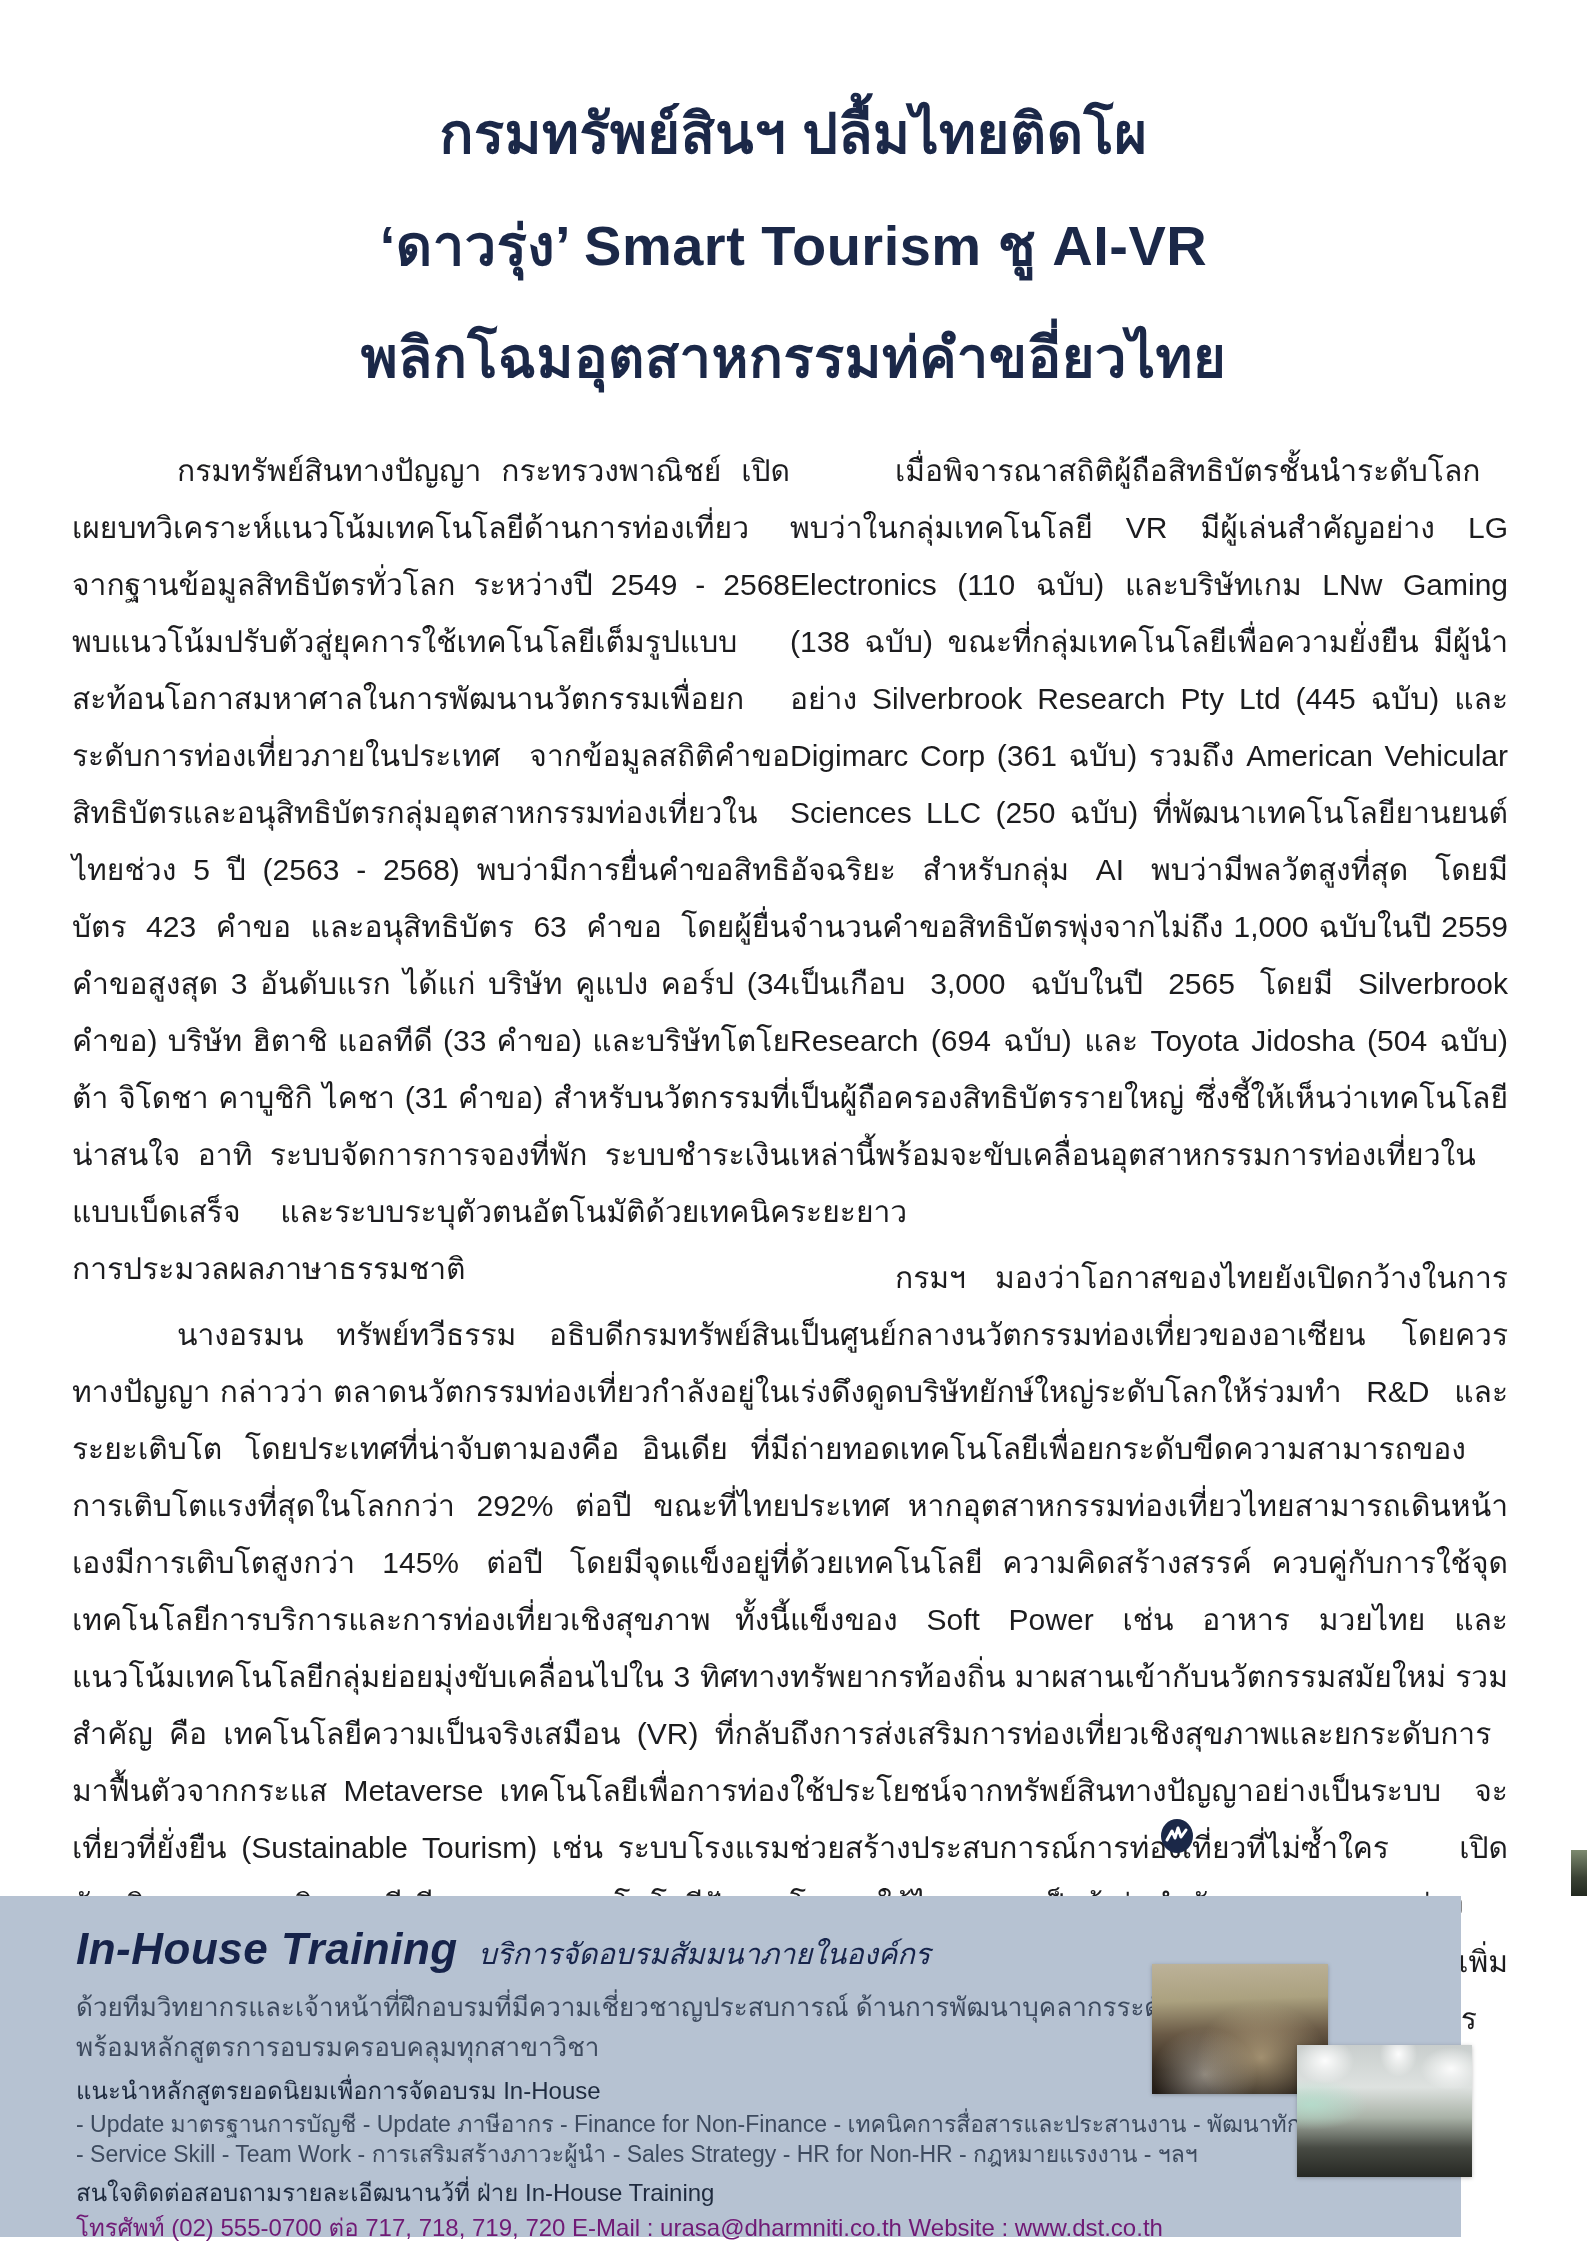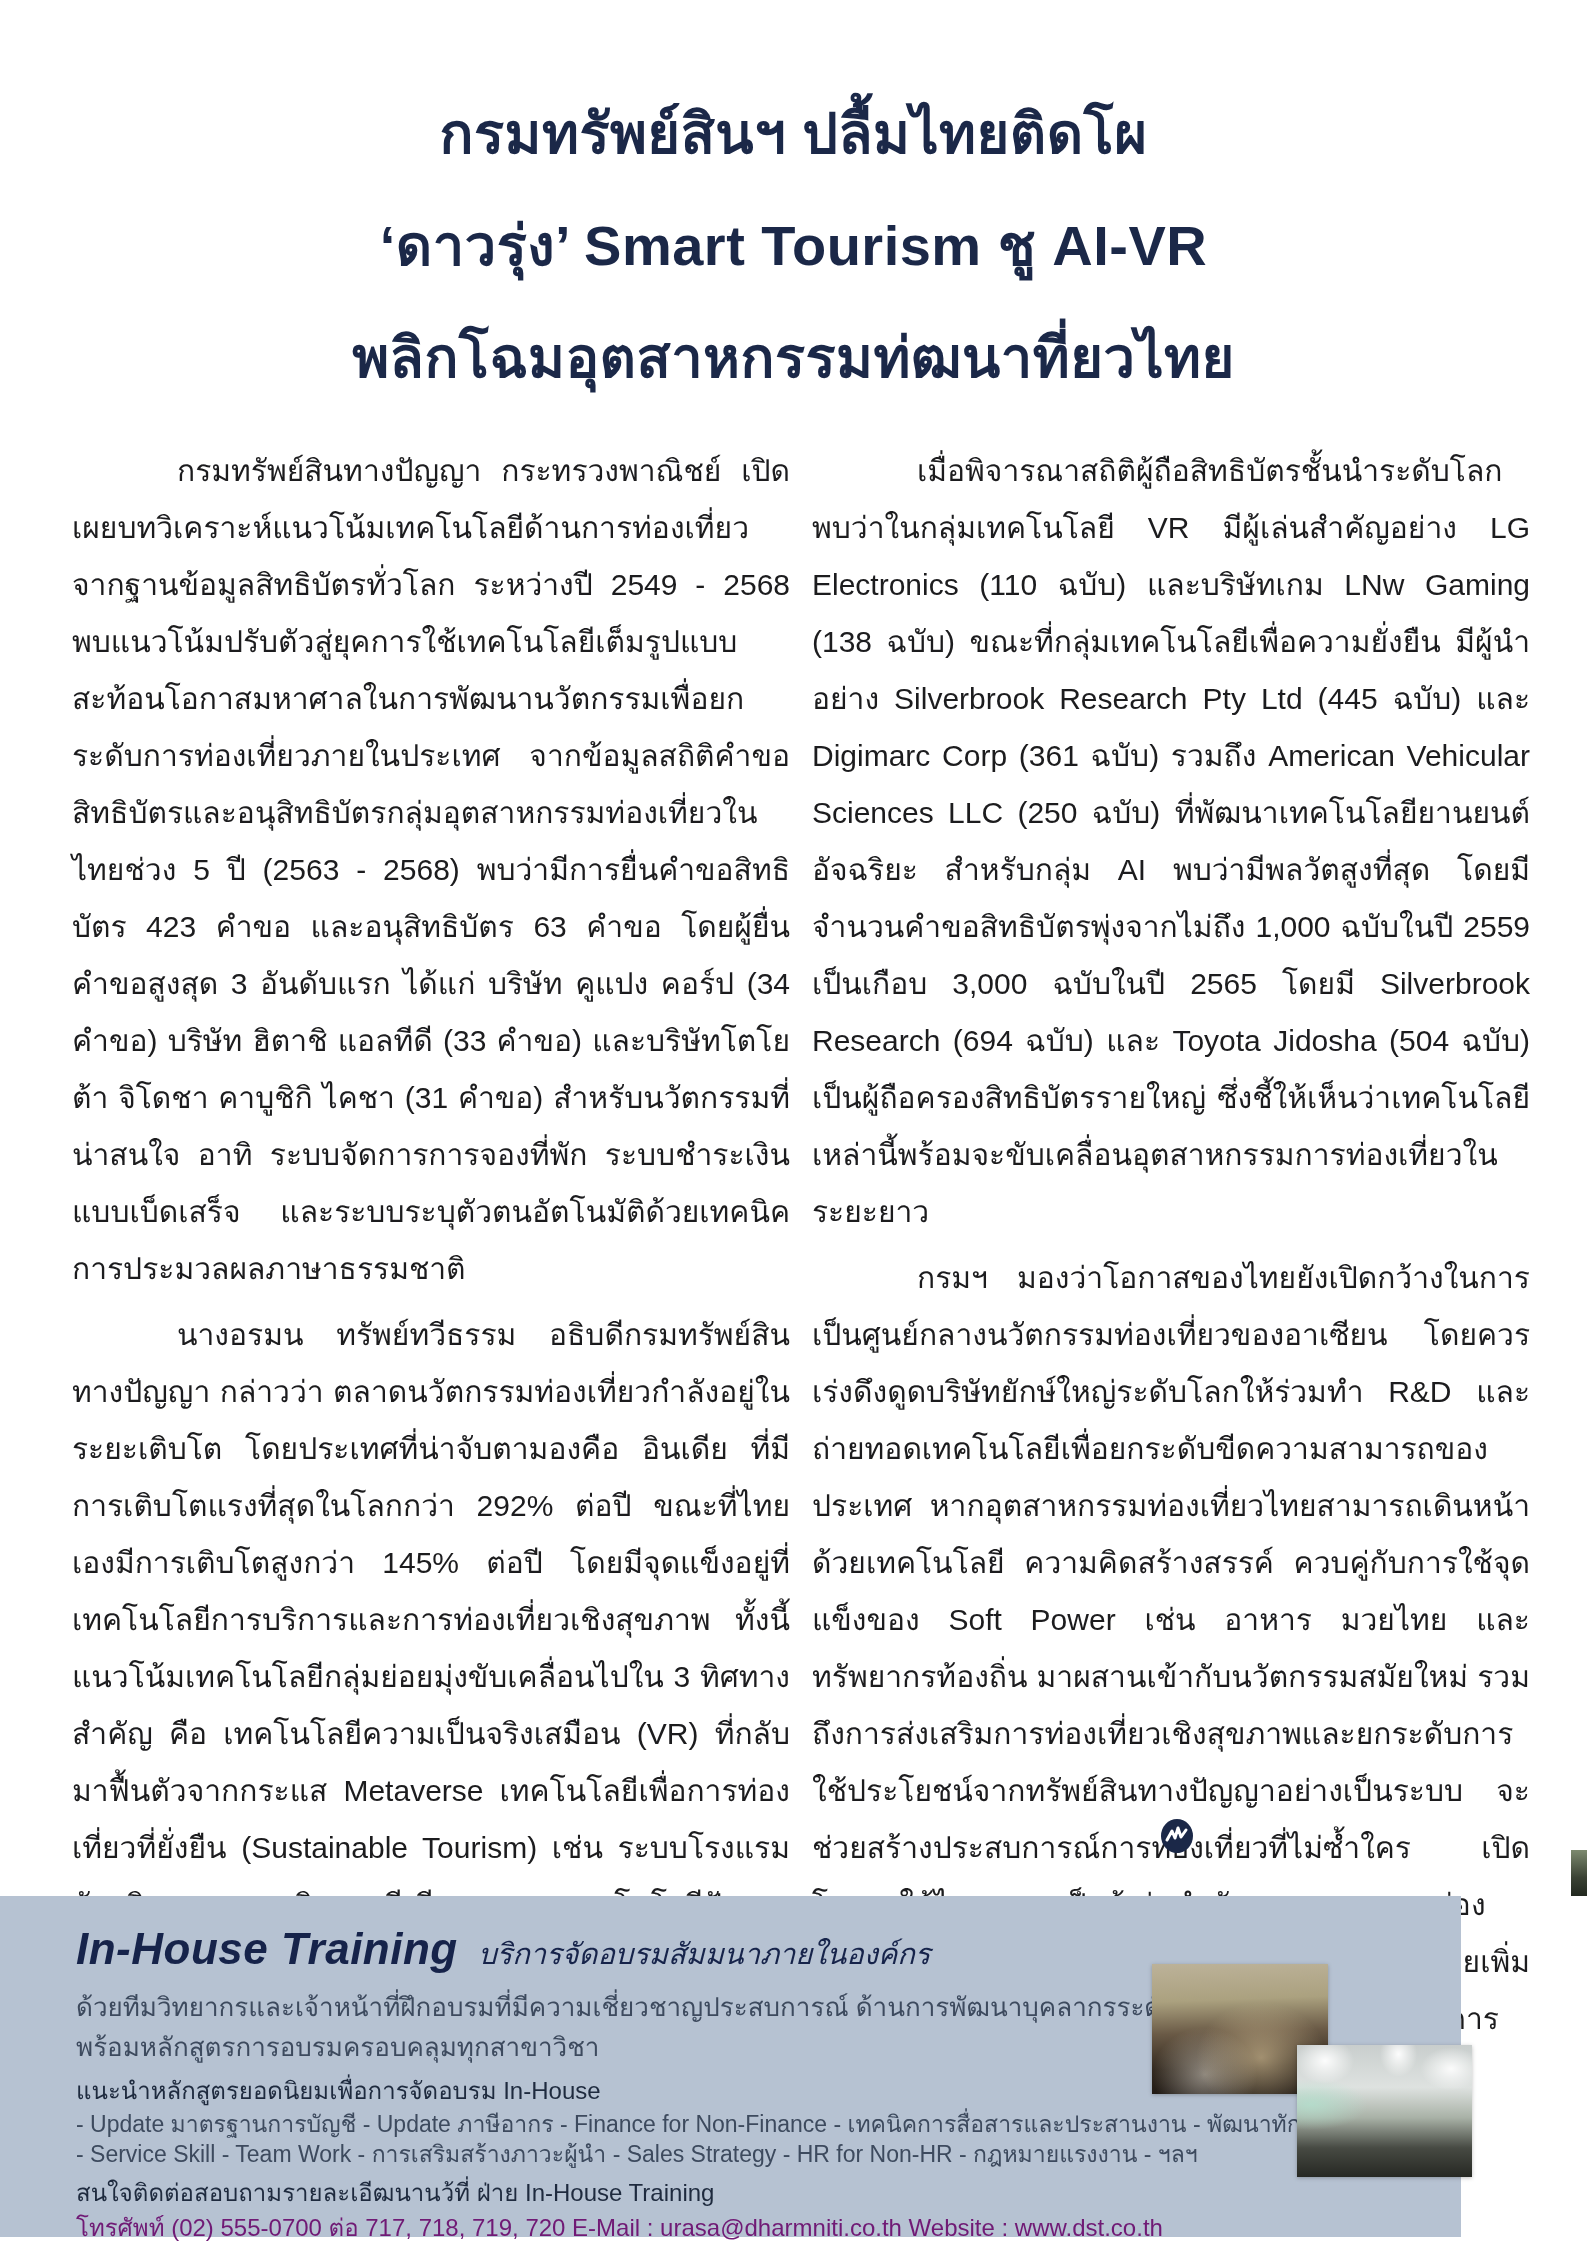--- a/index.html
+++ b/index.html
@@ -24,21 +24,20 @@
     line-height: 112px;
     letter-spacing: 0.5px;
   }
 
   
   .columns {
     position: absolute;
     top: 442px; left: 72px;
     width: 1458px;
     display: flex;
-    gap: 22px;
   }
   .col { width: 718px; }
   .col p {
     margin: 0 0 9px 0;
     font-size: 30px;
     line-height: 57px;
     color: #1c1c1e;
     text-align: justify;
     text-indent: 105px;
   }
@@ -110,21 +109,21 @@
   }
 </style>
 </head>
 <body>
 
 <div class="page">
 
   <div class="headline">
     <div>กรมทรัพย์สินฯ ปลื้มไทยติดโผ</div>
     <div>‘ดาวรุ่ง’ Smart Tourism ชู AI-VR</div>
-    <div>พลิกโฉมอุตสาหกรรมท่ฒนาที่ยวไทย</div>
+    <div>พลิกโฉมอุตสาหกรรมท่คำขอี่ยวไทย</div>
   </div>
 
   <div class="columns">
     <div class="col">
       <p>กรมทรัพย์สินทางปัญญา กระทรวงพาณิชย์ เปิดเผยบทวิเคราะห์แนวโน้มเทคโนโลยีด้านการท่องเที่ยวจากฐานข้อมูลสิทธิบัตรทั่วโลก ระหว่างปี 2549 - 2568 พบแนวโน้มปรับตัวสู่ยุคการใช้เทคโนโลยีเต็มรูปแบบ สะท้อนโอกาสมหาศาลในการพัฒนานวัตกรรมเพื่อยกระดับการท่องเที่ยวภายในประเทศ จากข้อมูลสถิติคำขอสิทธิบัตรและอนุสิทธิบัตรกลุ่มอุตสาหกรรมท่องเที่ยวในไทยช่วง 5 ปี (2563 - 2568) พบว่ามีการยื่นคำขอสิทธิบัตร 423 คำขอ และอนุสิทธิบัตร 63 คำขอ โดยผู้ยื่นคำขอสูงสุด 3 อันดับแรก ได้แก่ บริษัท คูแปง คอร์ป (34 คำขอ) บริษัท ฮิตาชิ แอลทีดี (33 คำขอ) และบริษัทโตโยต้า จิโดชา คาบูชิกิ ไคชา (31 คำขอ) สำหรับนวัตกรรมที่น่าสนใจ อาทิ ระบบจัดการการจองที่พัก ระบบชำระเงินแบบเบ็ดเสร็จ และระบบระบุตัวตนอัตโนมัติด้วยเทคนิคการประมวลผลภาษาธรรมชาติ</p>
       <p>นางอรมน ทรัพย์ทวีธรรม อธิบดีกรมทรัพย์สินทางปัญญา กล่าวว่า ตลาดนวัตกรรมท่องเที่ยวกำลังอยู่ในระยะเติบโต โดยประเทศที่น่าจับตามองคือ อินเดีย ที่มีการเติบโตแรงที่สุดในโลกกว่า 292% ต่อปี ขณะที่ไทยเองมีการเติบโตสูงกว่า 145% ต่อปี โดยมีจุดแข็งอยู่ที่เทคโนโลยีการบริการและการท่องเที่ยวเชิงสุขภาพ ทั้งนี้ แนวโน้มเทคโนโลยีกลุ่มย่อยมุ่งขับเคลื่อนไปใน 3 ทิศทางสำคัญ คือ เทคโนโลยีความเป็นจริงเสมือน (VR) ที่กลับมาฟื้นตัวจากกระแส Metaverse เทคโนโลยีเพื่อการท่องเที่ยวที่ยั่งยืน (Sustainable Tourism) เช่น ระบบโรงแรมอัจฉริยะและการเดินทางสีเขียว และเทคโนโลยีปัญญาประดิษฐ์ (AI) ที่พุ่งเป้าไปที่การวิเคราะห์ข้อมูลส่วนบุคคลเพื่อแนะนำแผนการเดินทางที่ตรงใจนักท่องเที่ยวแบบเรียลไทม์ผ่านระบบ Chatbot หรือผู้ช่วยเสมือนจริง</p>
     </div>
     <div class="col">
       <p>เมื่อพิจารณาสถิติผู้ถือสิทธิบัตรชั้นนำระดับโลก พบว่าในกลุ่มเทคโนโลยี VR มีผู้เล่นสำคัญอย่าง LG Electronics (110 ฉบับ) และบริษัทเกม LNw Gaming (138 ฉบับ) ขณะที่กลุ่มเทคโนโลยีเพื่อความยั่งยืน มีผู้นำอย่าง Silverbrook Research Pty Ltd (445 ฉบับ) และ Digimarc Corp (361 ฉบับ) รวมถึง American Vehicular Sciences LLC (250 ฉบับ) ที่พัฒนาเทคโนโลยียานยนต์อัจฉริยะ สำหรับกลุ่ม AI พบว่ามีพลวัตสูงที่สุด โดยมีจำนวนคำขอสิทธิบัตรพุ่งจากไม่ถึง 1,000 ฉบับในปี 2559 เป็นเกือบ 3,000 ฉบับในปี 2565 โดยมี Silverbrook Research (694 ฉบับ) และ Toyota Jidosha (504 ฉบับ) เป็นผู้ถือครองสิทธิบัตรรายใหญ่ ซึ่งชี้ให้เห็นว่าเทคโนโลยีเหล่านี้พร้อมจะขับเคลื่อนอุตสาหกรรมการท่องเที่ยวในระยะยาว</p>
       <p>กรมฯ มองว่าโอกาสของไทยยังเปิดกว้างในการเป็นศูนย์กลางนวัตกรรมท่องเที่ยวของอาเซียน โดยควรเร่งดึงดูดบริษัทยักษ์ใหญ่ระดับโลกให้ร่วมทำ R&amp;D และถ่ายทอดเทคโนโลยีเพื่อยกระดับขีดความสามารถของประเทศ หากอุตสาหกรรมท่องเที่ยวไทยสามารถเดินหน้าด้วยเทคโนโลยี ความคิดสร้างสรรค์ ควบคู่กับการใช้จุดแข็งของ Soft Power เช่น อาหาร มวยไทย และทรัพยากรท้องถิ่น มาผสานเข้ากับนวัตกรรมสมัยใหม่ รวมถึงการส่งเสริมการท่องเที่ยวเชิงสุขภาพและยกระดับการใช้ประโยชน์จากทรัพย์สินทางปัญญาอย่างเป็นระบบ จะช่วยสร้างประสบการณ์การท่องเที่ยวที่ไม่ซ้ำใคร เปิดโอกาสให้ไทยกลายเป็นผู้เล่นสำคัญของตลาดการท่องเที่ยวเชิงนวัตกรรมระดับโลกได้ในอนาคต ซึ่งจะช่วยเพิ่มมูลค่าทางเศรษฐกิจและสร้างความยั่งยืนให้กับภาคการท่องเที่ยวไทยได้อย่างเป็นรูปธรรม</p>

